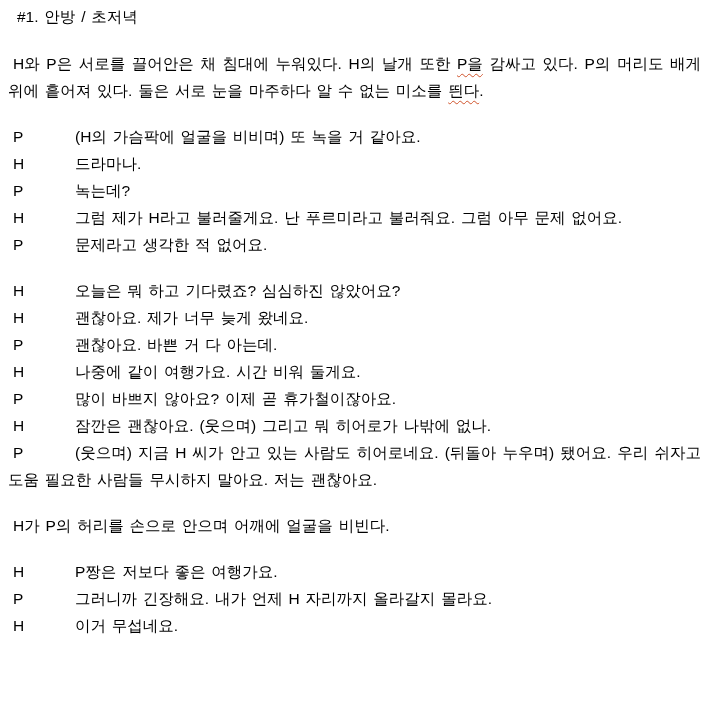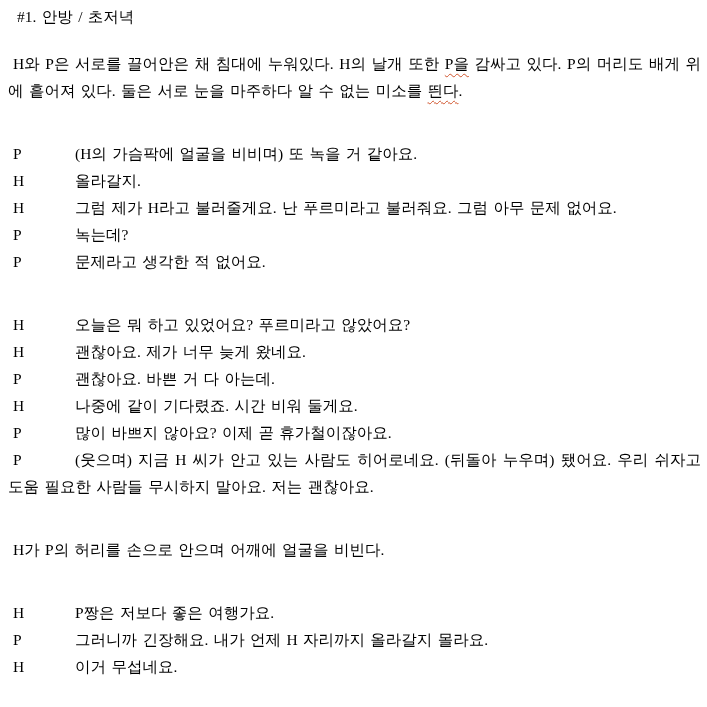--- a/index.html
+++ b/index.html
@@ -3,38 +3,38 @@
 <meta charset="utf-8">
 <style>
   html,body{margin:0;padding:0;background:#ffffff;}
   body{width:707px;height:707px;overflow:hidden;}
   .page{
     box-sizing:border-box;
     width:707px;height:707px;
     padding:3px 6px 0 8px;
     background:#ffffff;
     color:#000000;
-    font-family:Liberation Serif, serif;
+    font-family:Liberation Sans, sans-serif;
     font-size:15.5px;
     line-height:27px;
     word-spacing:1.5px;
   }
   .heading{
     text-indent:9px;
     margin:0 0 20px 0;
     white-space:nowrap;
   }
   .action{
     text-align:justify;
     text-indent:5px;
     margin:8px 0;
     word-break:normal;
     overflow-wrap:break-word;
   }
-  .dialogue{margin:36px 0;}
+  .dialogue{margin:19px 0;}
   .dline{
     text-align:justify;
     word-break:normal;
     overflow-wrap:break-word;
   }
   .char{
     display:inline-block;
     width:62px;
     padding-left:5px;
     text-indent:0;
@@ -49,31 +49,32 @@
 </style>
 </head>
 <body>
 
 <div class="page">
   <div class="heading">#1. 안방 / 초저녁</div>
   <div id="doc-blocks">
       <div class="action">H와 P은 서로를 끌어안은 채 침대에 누워있다. H의 날개 또한 <span class="sq">P을</span> 감싸고 있다. P의 머리도 배게 위에 흩어져 있다. 둘은 서로 눈을 마주하다 알 수 없는 미소를 <span class="sq">띈다</span>.</div>
       <div class="dialogue">
         <div class="dline"><span class="char">P</span><span>(H의 가슴팍에 얼굴을 비비며) 또 녹을 거 같아요.</span></div>
-        <div class="dline"><span class="char">H</span><span>올라갈지.</span></div>
+        <div class="dline"><span class="char">H</span><span>드라마나.</span></div>
+        <div class="dline"><span class="char">P</span><span>녹는데?</span></div>
         <div class="dline"><span class="char">H</span><span>그럼 제가 H라고 불러줄게요. 난 푸르미라고 불러줘요. 그럼 아무 문제 없어요.</span></div>
-        <div class="dline"><span class="char">P</span><span>녹는데?</span></div>
         <div class="dline"><span class="char">P</span><span>문제라고 생각한 적 없어요.</span></div>
       </div>
       <div class="dialogue">
-        <div class="dline"><span class="char">H</span><span>오늘은 뭐 하고 있었어요? 푸르미라고 않았어요?</span></div>
+        <div class="dline"><span class="char">H</span><span>오늘은 뭐 하고 기다렸죠? 심심하진 않았어요?</span></div>
         <div class="dline"><span class="char">H</span><span>괜찮아요. 제가 너무 늦게 왔네요.</span></div>
         <div class="dline"><span class="char">P</span><span>괜찮아요. 바쁜 거 다 아는데.</span></div>
-        <div class="dline"><span class="char">H</span><span>나중에 같이 기다렸죠. 시간 비워 둘게요.</span></div>
+        <div class="dline"><span class="char">H</span><span>나중에 같이 여행가요. 시간 비워 둘게요.</span></div>
         <div class="dline"><span class="char">P</span><span>많이 바쁘지 않아요? 이제 곧 휴가철이잖아요.</span></div>
+        <div class="dline"><span class="char">H</span><span>잠깐은 괜찮아요. (웃으며) 그리고 뭐 히어로가 나밖에 없나.</span></div>
         <div class="dline"><span class="char">P</span><span>(웃으며) 지금 H 씨가 안고 있는 사람도 히어로네요. (뒤돌아 누우며) 됐어요.  우리 쉬자고 도움 필요한 사람들 무시하지 말아요. 저는 괜찮아요.</span></div>
       </div>
       <div class="action">H가 P의 허리를 손으로 안으며 어깨에 얼굴을 비빈다.</div>
       <div class="dialogue">
         <div class="dline"><span class="char">H</span><span>P짱은 저보다 좋은 여행가요.</span></div>
         <div class="dline"><span class="char">P</span><span>그러니까 긴장해요. 내가 언제 H 자리까지 올라갈지 몰라요.</span></div>
         <div class="dline"><span class="char">H</span><span>이거 무섭네요.</span></div>
       </div>
     </div>
 </div>

